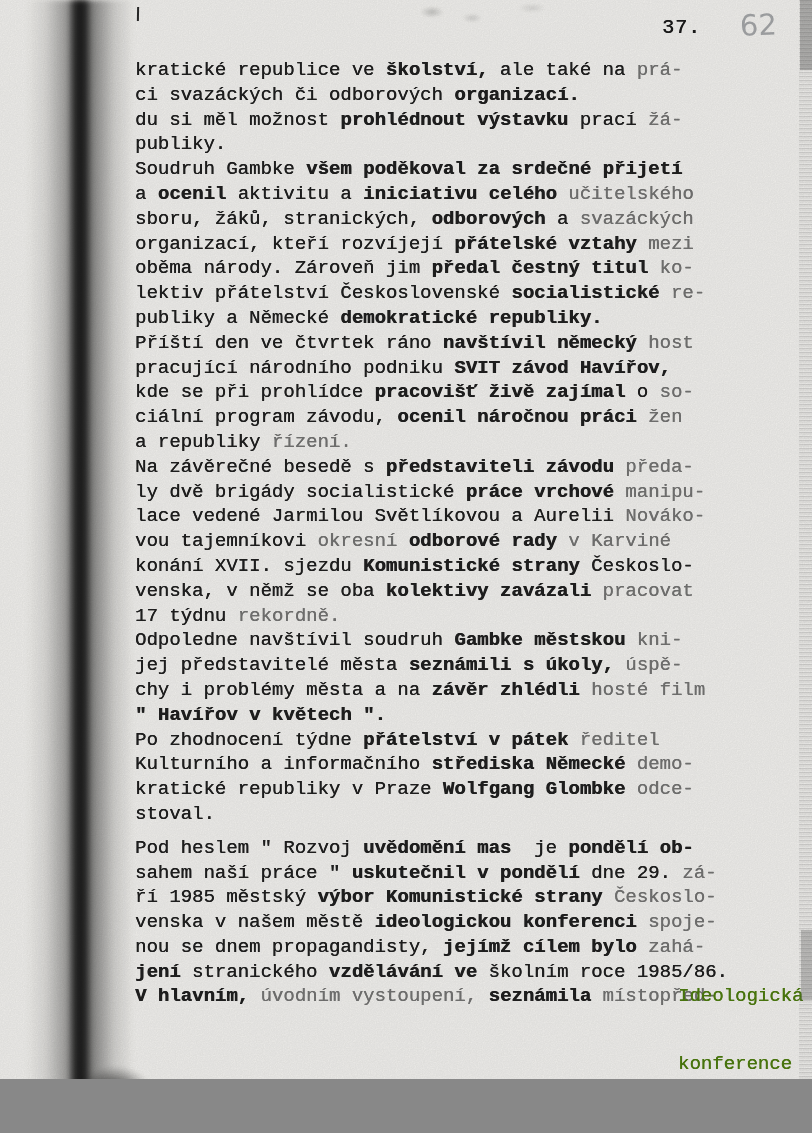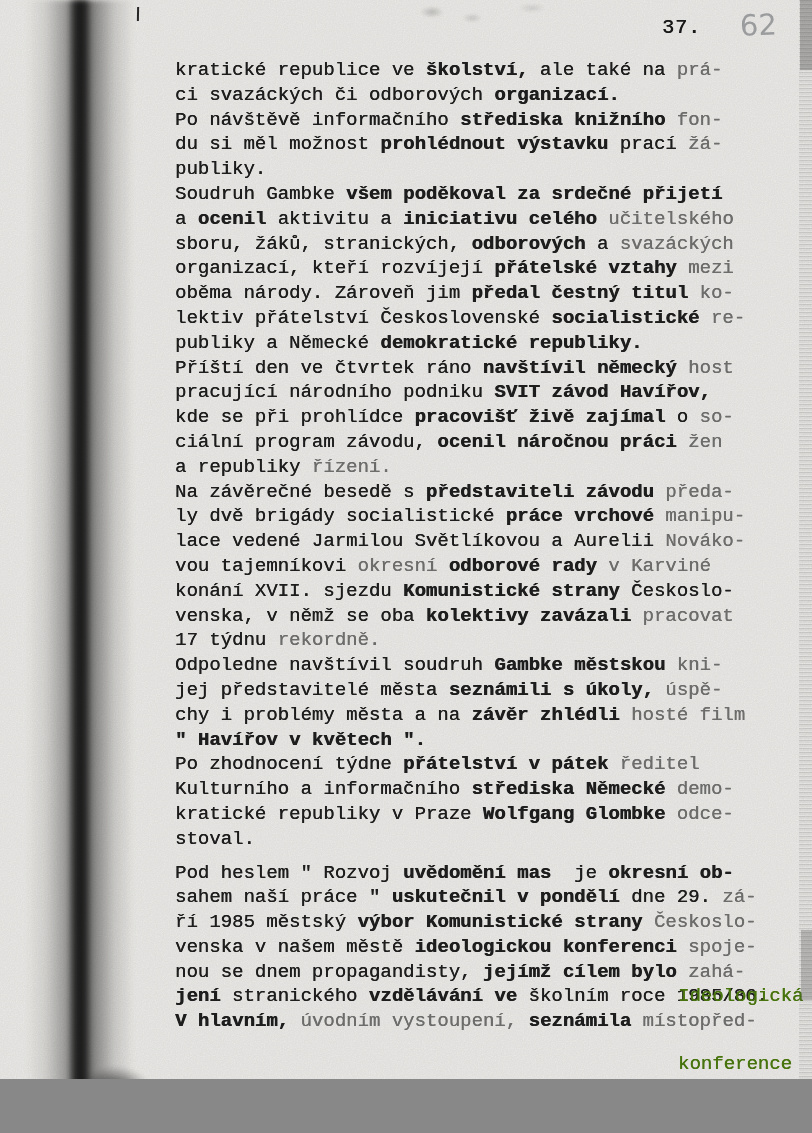--- a/index.html
+++ b/index.html
@@ -32,21 +32,20 @@
   .binding-smudge{
     position:absolute;left:78px;top:1066px;width:74px;height:54px;
     background:radial-gradient(closest-side,rgba(10,10,10,.85),rgba(10,10,10,0));
     filter:blur(2px);
   }
   
   .text-block{
     position:absolute;left:135px;top:58px;width:600px;
     font-size:19px;line-height:24.8px;
     text-shadow:.3px 0 0 currentColor;
-    margin-left:40px;
   }
   .line{white-space:pre;height:24.8px;}
   .line.para-gap{margin-top:9px;}
   .b{font-weight:bold;text-shadow:.5px 0 0 currentColor;}
   .f{color:#565656;opacity:.8;}
   
   .typed-num{
     position:absolute;left:662px;top:16px;
     font-size:20px;letter-spacing:1px;color:#1b1b1b;
     text-shadow:.4px 0 0 currentColor;
@@ -126,21 +125,20 @@
 
   <div class="tick-mark"></div>
   <div class="top-smudge"></div>
 
   <div class="typed-num">37.</div>
   <div class="pencil-num">62</div>
 
   <div class="text-block">
       <div class="line"><span>kratické republice ve </span><span class="b">školství,</span><span> ale také na </span><span class="f">prá-</span></div>
       <div class="line"><span>ci svazáckých či odborových </span><span class="b">organizací.</span></div>
-      <div class="line"><span>Po návštěvě informačního </span><span class="b">střediska knižního</span><span> </span><span class="f">fon-</span></div>
       <div class="line"><span>du si měl možnost </span><span class="b">prohlédnout výstavku</span><span> prací </span><span class="f">žá-</span></div>
       <div class="line"><span>publiky.</span></div>
       <div class="line"><span>Soudruh Gambke </span><span class="b">všem poděkoval za srdečné přijetí</span></div>
       <div class="line"><span>a </span><span class="b">ocenil</span><span> aktivitu a </span><span class="b">iniciativu celého</span><span> </span><span class="f">učitelského</span></div>
       <div class="line"><span>sboru, žáků, stranických, </span><span class="b">odborových</span><span> a </span><span class="f">svazáckých</span></div>
       <div class="line"><span>organizací, kteří rozvíjejí </span><span class="b">přátelské vztahy</span><span> </span><span class="f">mezi</span></div>
       <div class="line"><span>oběma národy. Zároveň jim </span><span class="b">předal čestný titul</span><span> </span><span class="f">ko-</span></div>
       <div class="line"><span>lektiv přátelství Československé </span><span class="b">socialistické</span><span> </span><span class="f">re-</span></div>
       <div class="line"><span>publiky a Německé </span><span class="b">demokratické republiky.</span></div>
       <div class="line"><span>Příští den ve čtvrtek ráno </span><span class="b">navštívil německý</span><span> </span><span class="f">host</span></div>
@@ -156,21 +154,21 @@
       <div class="line"><span>venska, v němž se oba </span><span class="b">kolektivy zavázali</span><span> </span><span class="f">pracovat</span></div>
       <div class="line"><span>17 týdnu </span><span class="f">rekordně.</span></div>
       <div class="line"><span>Odpoledne navštívil soudruh </span><span class="b">Gambke městskou</span><span> </span><span class="f">kni-</span></div>
       <div class="line"><span>jej představitelé města </span><span class="b">seznámili s úkoly,</span><span> </span><span class="f">úspě-</span></div>
       <div class="line"><span>chy i problémy města a na </span><span class="b">závěr zhlédli</span><span> </span><span class="f">hosté film</span></div>
       <div class="line"><span class="b">" Havířov v květech ".</span></div>
       <div class="line"><span>Po zhodnocení týdne </span><span class="b">přátelství v pátek</span><span> </span><span class="f">ředitel</span></div>
       <div class="line"><span>Kulturního a informačního </span><span class="b">střediska Německé</span><span> </span><span class="f">demo-</span></div>
       <div class="line"><span>kratické republiky v Praze </span><span class="b">Wolfgang Glombke</span><span> </span><span class="f">odce-</span></div>
       <div class="line"><span>stoval.</span></div>
-      <div class="line para-gap"><span>Pod heslem " Rozvoj </span><span class="b">uvědomění mas</span><span>  je </span><span class="b">okresní ob-</span></div>
+      <div class="line para-gap"><span>Pod heslem " Rozvoj </span><span class="b">uvědomění mas</span><span>  je </span><span class="b">pondělí ob-</span></div>
       <div class="line"><span>sahem naší práce " </span><span class="b">uskutečnil v pondělí</span><span> dne 29. </span><span class="f">zá-</span></div>
       <div class="line"><span>ří 1985 městský </span><span class="b">výbor Komunistické strany</span><span> </span><span class="f">Českoslo-</span></div>
       <div class="line"><span>venska v našem městě </span><span class="b">ideologickou konferenci</span><span> </span><span class="f">spoje-</span></div>
       <div class="line"><span>nou se dnem propagandisty, </span><span class="b">jejímž cílem bylo</span><span> </span><span class="f">zahá-</span></div>
       <div class="line"><span class="b">jení</span><span> stranického </span><span class="b">vzdělávání ve</span><span> školním roce 1985/86.</span></div>
       <div class="line"><span class="b">V hlavním,</span><span> </span><span class="f">úvodním vystoupení,</span><span> </span><span class="b">seznámila</span><span> </span><span class="f">místopřed-</span></div>
     </div>
 
   <div class="margin-note">
     <div>Ideologická</div>

